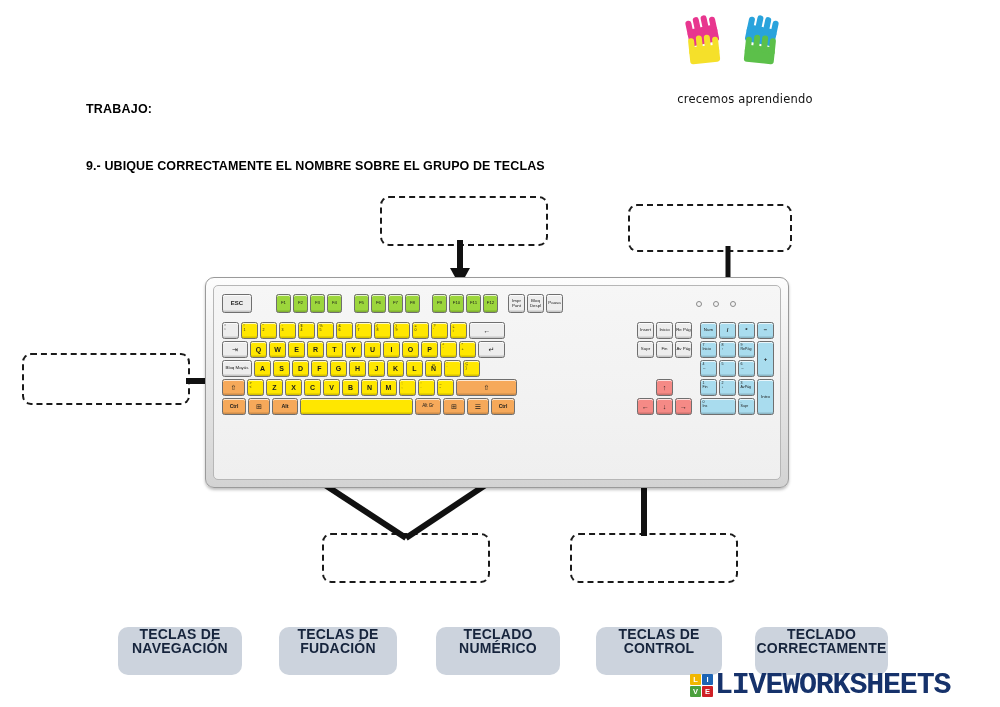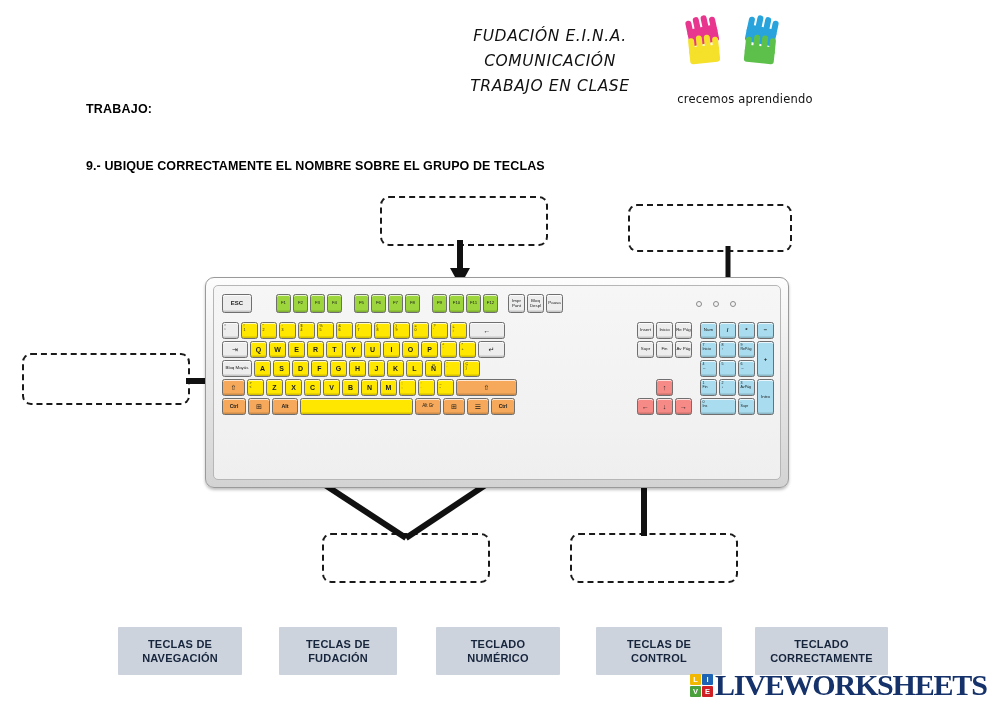--- a/index.html
+++ b/index.html
@@ -89,42 +89,37 @@
   
   .grp{display:flex;gap:2px;}
 
   
   .leds{position:absolute;display:flex;gap:11px;}
   .led{width:4px;height:4px;border-radius:50%;border:1px solid #8a8a8a;background:#f4f4f4;}
 
   
   #answers{position:absolute;left:118px;top:627px;width:770px;height:50px;}
   .chip{
-    position:absolute;top:0;height:48px;border-radius:1px;background:#ccd3dd;
-    display:flex;flex-direction:column;align-items:center;justify-content:center;
-    font-size:11px;font-weight:bold;color:#16243c;line-height:14px;letter-spacing:.2px;
+    position:absolute;top:0;height:48px;border-radius:10px;background:#ccd3dd;
+    display:flex;flex-direction:column;align-items:center;
+    font-size:14px;font-weight:bold;color:#16243c;line-height:14px;letter-spacing:.2px;
     text-align:center;
   }
 
   
   #lw{position:absolute;left:690px;top:668px;display:flex;align-items:center;gap:2px;}
   #lw .tiles{display:grid;grid-template-columns:11px 11px;grid-template-rows:11px 11px;gap:1px;}
   #lw .tile{display:flex;align-items:center;justify-content:center;font-size:7.5px;font-weight:bold;color:#fff;font-family:"Liberation Sans",sans-serif;border-radius:1px;}
-  #lw .lwtext{font-size:30px;font-weight:bold;color:#16326b;letter-spacing:-1.2px;font-family:Liberation Serif, serif;}
+  #lw .lwtext{font-size:30px;font-weight:bold;color:#16326b;letter-spacing:-1.2px;font-family:Liberation Mono, monospace;}
 </style>
 </head>
 <body>
 
 <div class="page">
 
-  <div id="header-title">
-    <div>FUDACIÓN E.I.N.A.</div>
-    <div>COMUNICACIÓN</div>
-    <div>TRABAJO EN CLASE</div>
-  </div>
 
   <div id="logo">
     <div class="hands">
       <div class="hand h-pink">
         <div class="palm" style="background:#e8368f"></div>
         <div class="fing" style="background:#e8368f;left:3px;top:2px"></div>
         <div class="fing" style="background:#e8368f;left:11px;top:0px"></div>
         <div class="fing" style="background:#e8368f;left:19px;top:0px"></div>
         <div class="fing" style="background:#e8368f;left:27px;top:3px"></div>
       </div>

